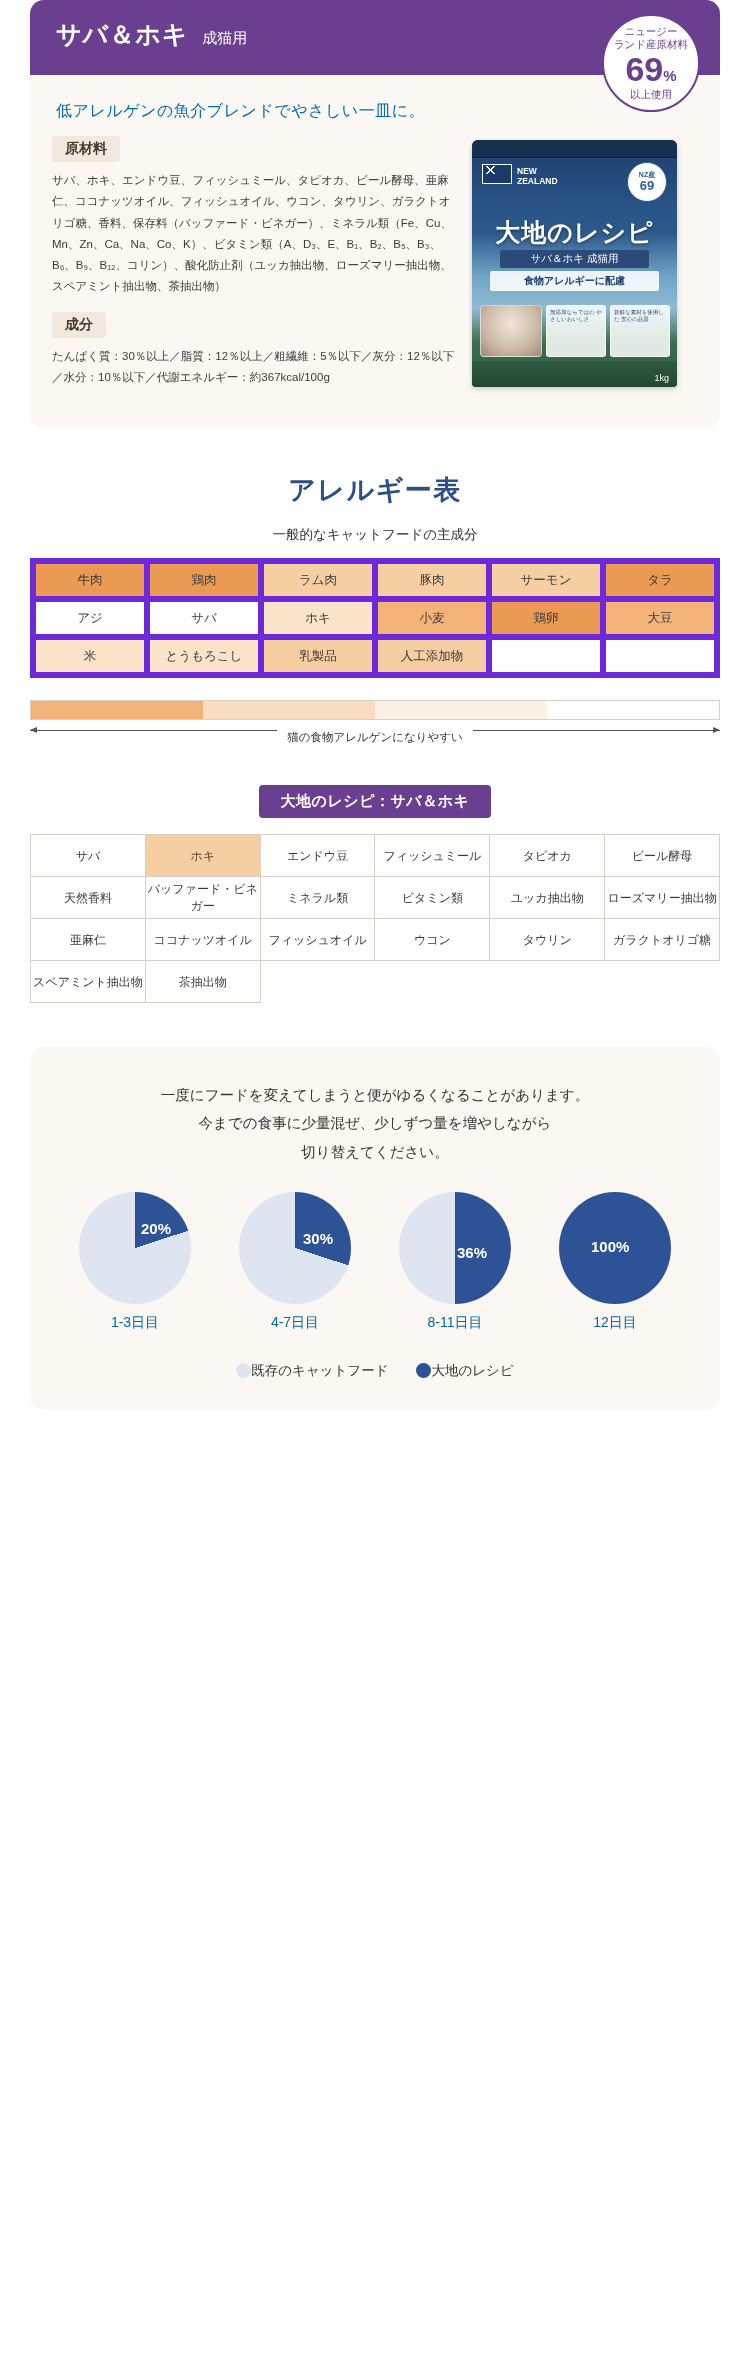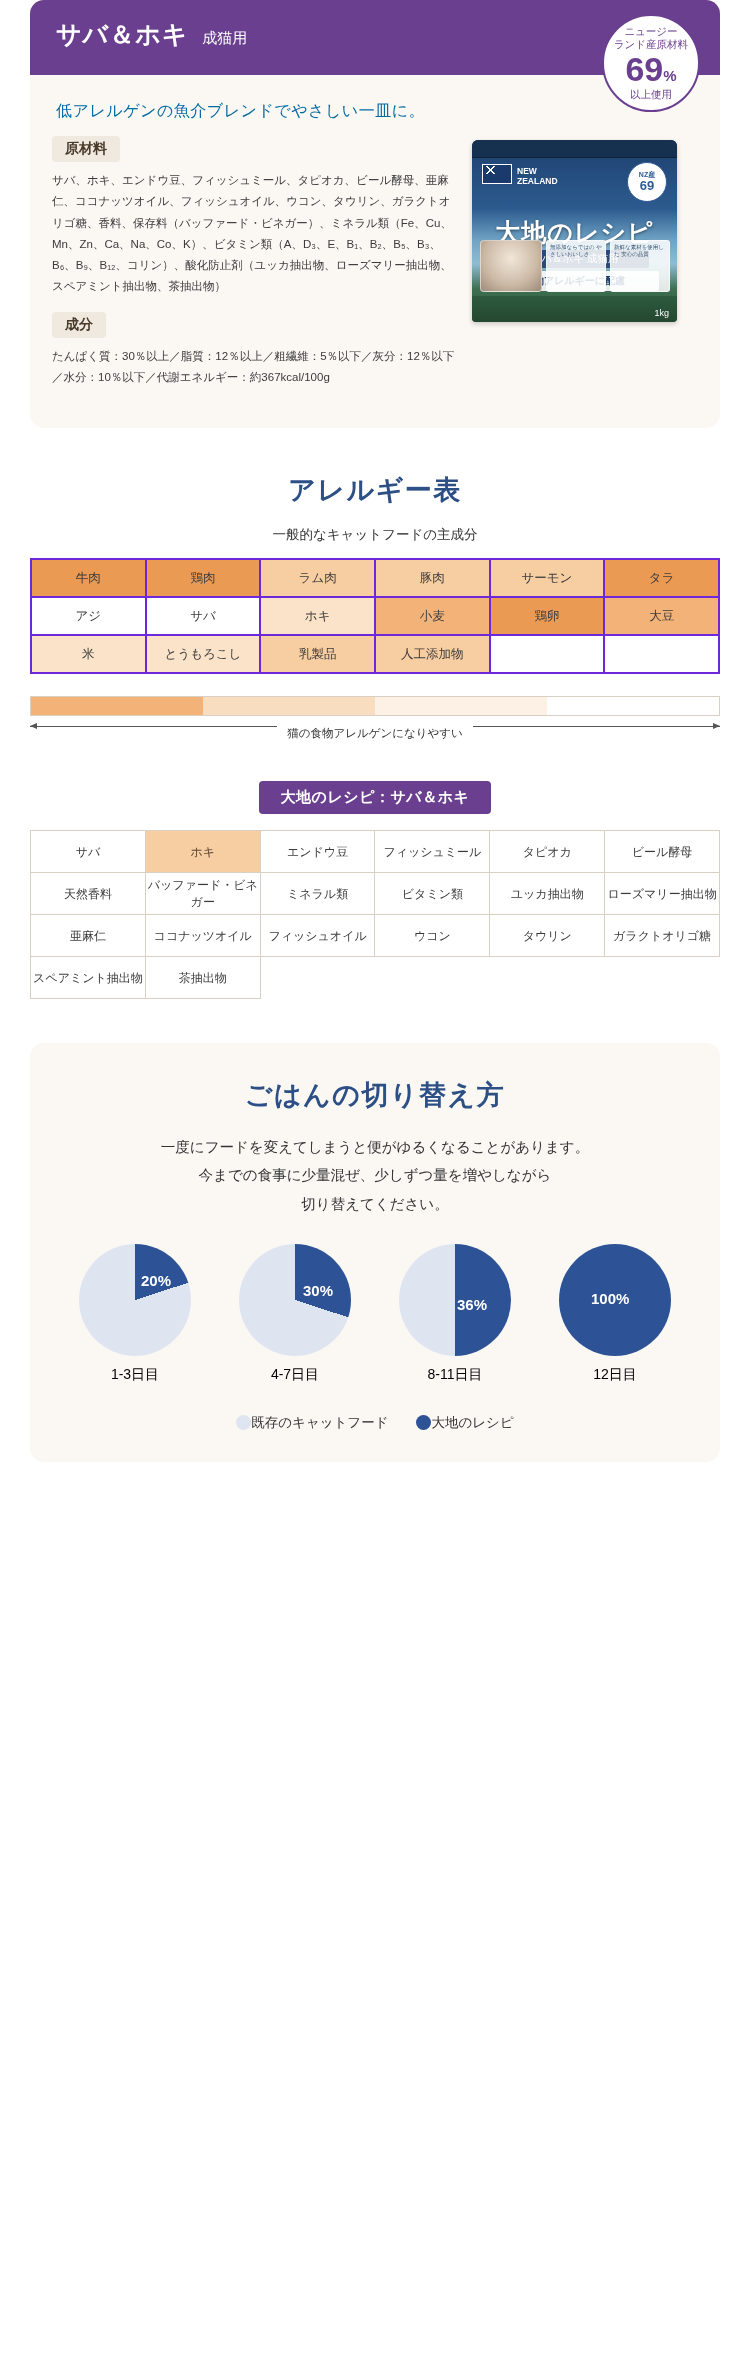--- a/index.html
+++ b/index.html
@@ -88,21 +88,21 @@
     font-size: 11.5px;
     line-height: 1.85;
     color: #3b3b3b;
     margin-bottom: 14px;
   }
 
   
   .package {
     position: relative;
     width: 205px;
-    height: 182px;
+    height: 247px;
     margin: 4px 0 0 10px;
     border-radius: 6px 6px 4px 4px;
     background: linear-gradient(#1d3f6e 0%, #2d5b8f 38%, #6fa3c4 55%, #8fbcd4 68%, #3c6e4f 82%, #2e5a40 100%);
     overflow: hidden;
     box-shadow: 0 2px 5px rgba(0,0,0,.2);
   }
   .pkg-top {
     height: 18px;
     background: #16304f;
     border-bottom: 1px solid #0e2338;
@@ -190,21 +190,21 @@
     color: #333;
     padding-bottom: 14px;
   }
   .grid-wrap { margin: 0 30px; }
   table.grid {
     width: 100%;
     border-collapse: collapse;
     table-layout: fixed;
   }
   table.grid td {
-    border: 2px solid #6d28d9;
+    border: 6px solid #6d28d9;
     height: 38px;
     text-align: center;
     font-size: 12.5px;
     color: #3b3b3b;
     vertical-align: middle;
     line-height: 1.3;
   }
   td.lv1 { background: #eb9a54; color: #ffffff; }
   td.lv2 { background: #f3b378; color: #ffffff; }
   td.lv3 { background: #f7cda2; color: #5c4630; }
@@ -295,21 +295,21 @@
   .pie {
     width: 112px; height: 112px; border-radius: 50%;
     margin: 0 auto 10px auto; position: relative;
   }
   .pie-label {
     position: absolute;
     color: #ffffff;
     font-size: 15px;
     font-weight: bold;
   }
-  .pie-day { font-size: 14px; color: #000000; }
+  .pie-day { font-size: 14px; color: #0369a1; }
   .legend {
     display: flex; justify-content: center; align-items: center;
     gap: 28px; margin-top: 30px; font-size: 13.5px; color: #333;
   }
   .legend-item { display: flex; align-items: center; gap: 0; }
   .dot { width: 15px; height: 15px; border-radius: 50%; display: inline-block; }
 </style>
 </head>
 <body>
 
@@ -452,21 +452,20 @@
           <td class="blank"></td>
           <td class="blank"></td>
           <td class="blank"></td>
           <td class="blank"></td>
         </tr>
       </tbody>
     </table>
   </div>
 
   <div class="transition-card">
-    <div class="trans-title">ごはんの切り替え方</div>
     <div class="trans-desc">
       <div>一度にフードを変えてしまうと便がゆるくなることがあります。</div>
       <div>今までの食事に少量混ぜ、少しずつ量を増やしながら</div>
       <div>切り替えてください。</div>
     </div>
 
     <div class="pies">
       <div class="pie-col">
         <div class="pie" id="pie0" style="background: conic-gradient(rgb(45, 82, 150) 0deg, rgb(45, 82, 150) 72deg, rgb(223, 229, 240) 72deg, rgb(223, 229, 240) 360deg);">
           <span class="pie-label" id="lab0" style="top: 28px; left: 62px;">20%</span>

